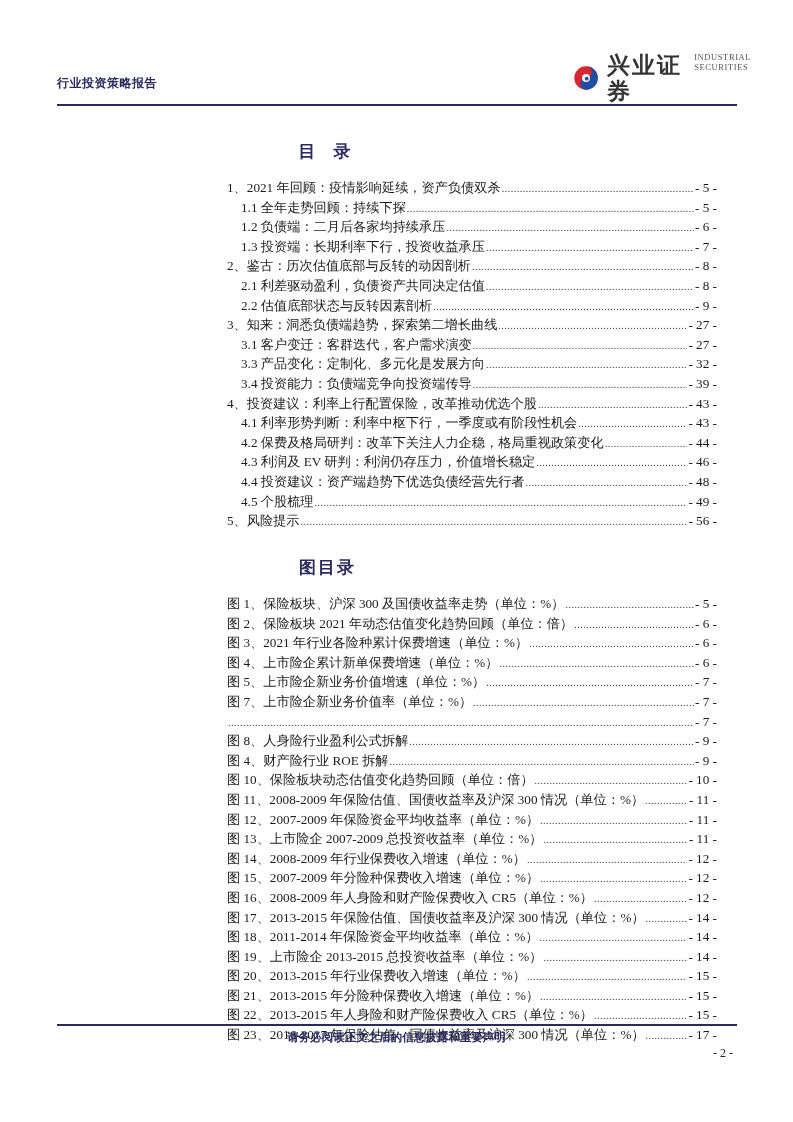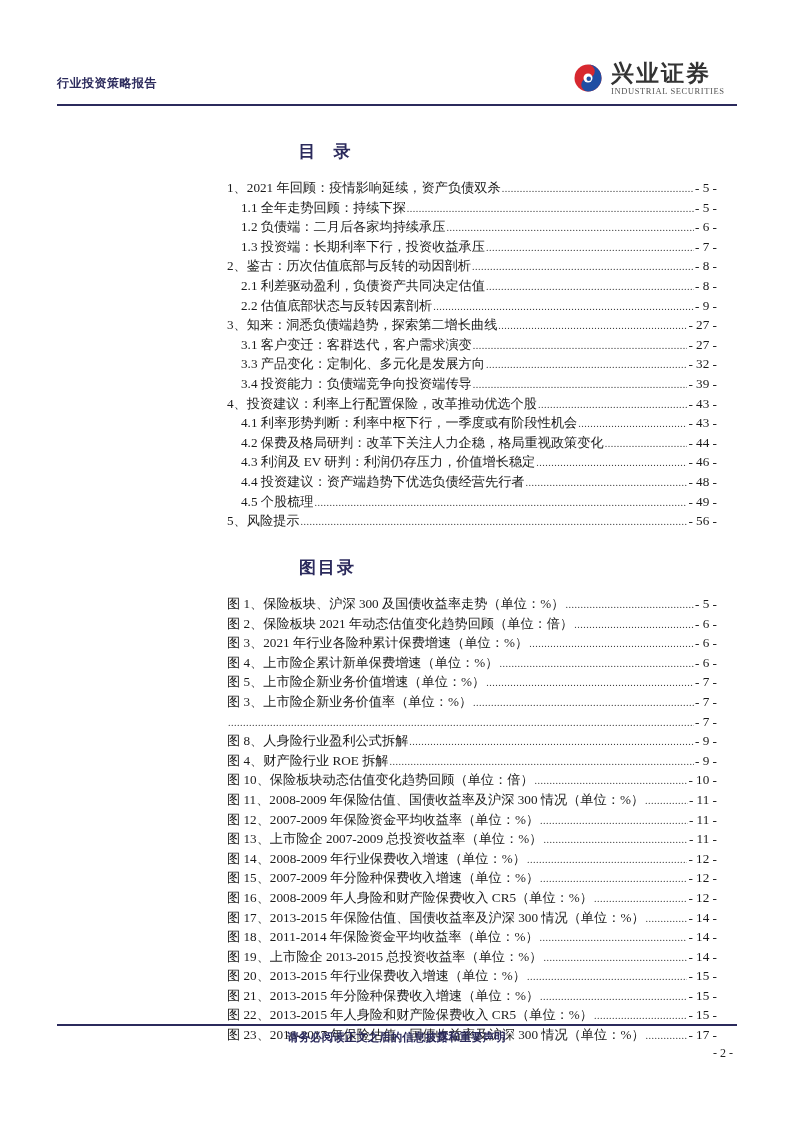--- a/index.html
+++ b/index.html
@@ -3,21 +3,21 @@
 <meta charset="utf-8">
 <style>
   html, body { margin:0; padding:0; background:#ffffff; }
   body { width:793px; height:1122px; position:relative; overflow:hidden;
          font-family:"Liberation Serif","DejaVu Serif",serif; color:#1a1a1a; }
   .header-title { position:absolute; left:57px; top:75px; font-size:12px; font-weight:bold;
                   color:#2b2a5c; letter-spacing:0.5px; font-family:"DejaVu Serif",serif; }
   .header-rule { position:absolute; left:57px; top:104px; width:680px; height:2px; background:#2b2a5c; }
   .logo { position:absolute; left:573px; top:58px; height:40px; display:flex; align-items:center; }
   .logo svg { width:30px; height:30px; }
-  .logo-text { margin-left:8px; display:flex; flex-direction:column; }
+  .logo-text { margin-left:8px; display:flex; flex-direction:row; }
   .logo-cn { font-family:"DejaVu Serif",serif; font-size:23px; font-weight:bold; color:#333; letter-spacing:2px; line-height:26px; }
   .logo-en { font-size:8.5px; color:#555; letter-spacing:0.6px; line-height:10px; }
   .section-title { position:absolute; left:0; width:655px; text-align:center; font-weight:bold;
                    font-size:17px; color:#2b2a5c; font-family:"DejaVu Serif",serif; letter-spacing:6px; }
   .toc { position:absolute; left:227px; width:490px; font-size:13.2px; line-height:18.6px; }
   .toc-row { display:flex; align-items:baseline; white-space:nowrap; }
   .toc-row.l2 { padding-left:14px; }
   .toc-row .lbl { flex:0 0 auto; }
   .toc-row .dots { flex:1 1 auto; overflow:hidden; margin:0 1px; color:#333; font-size:10px; letter-spacing:0.5px; }
   .toc-row .dots::before { content:"......................................................................................................................................................................................................"; }
@@ -164,21 +164,21 @@
       <span class="lbl">图 4、上市险企累计新单保费增速（单位：%）</span>
       <span class="dots"></span>
       <span class="pg">- 6 -</span>
     </div>
     <div class="toc-row">
       <span class="lbl">图 5、上市险企新业务价值增速（单位：%）</span>
       <span class="dots"></span>
       <span class="pg">- 7 -</span>
     </div>
     <div class="toc-row">
-      <span class="lbl">图 3、上市险企新业务价值率（单位：%）</span>
+      <span class="lbl">图 7、上市险企新业务价值率（单位：%）</span>
       <span class="dots"></span>
       <span class="pg">- 7 -</span>
     </div>
     <div class="toc-row">
       <span class="dots"></span>
       <span class="pg">- 7 -</span>
     </div>
     <div class="toc-row">
       <span class="lbl">图 8、人身险行业盈利公式拆解</span>
       <span class="dots"></span>

